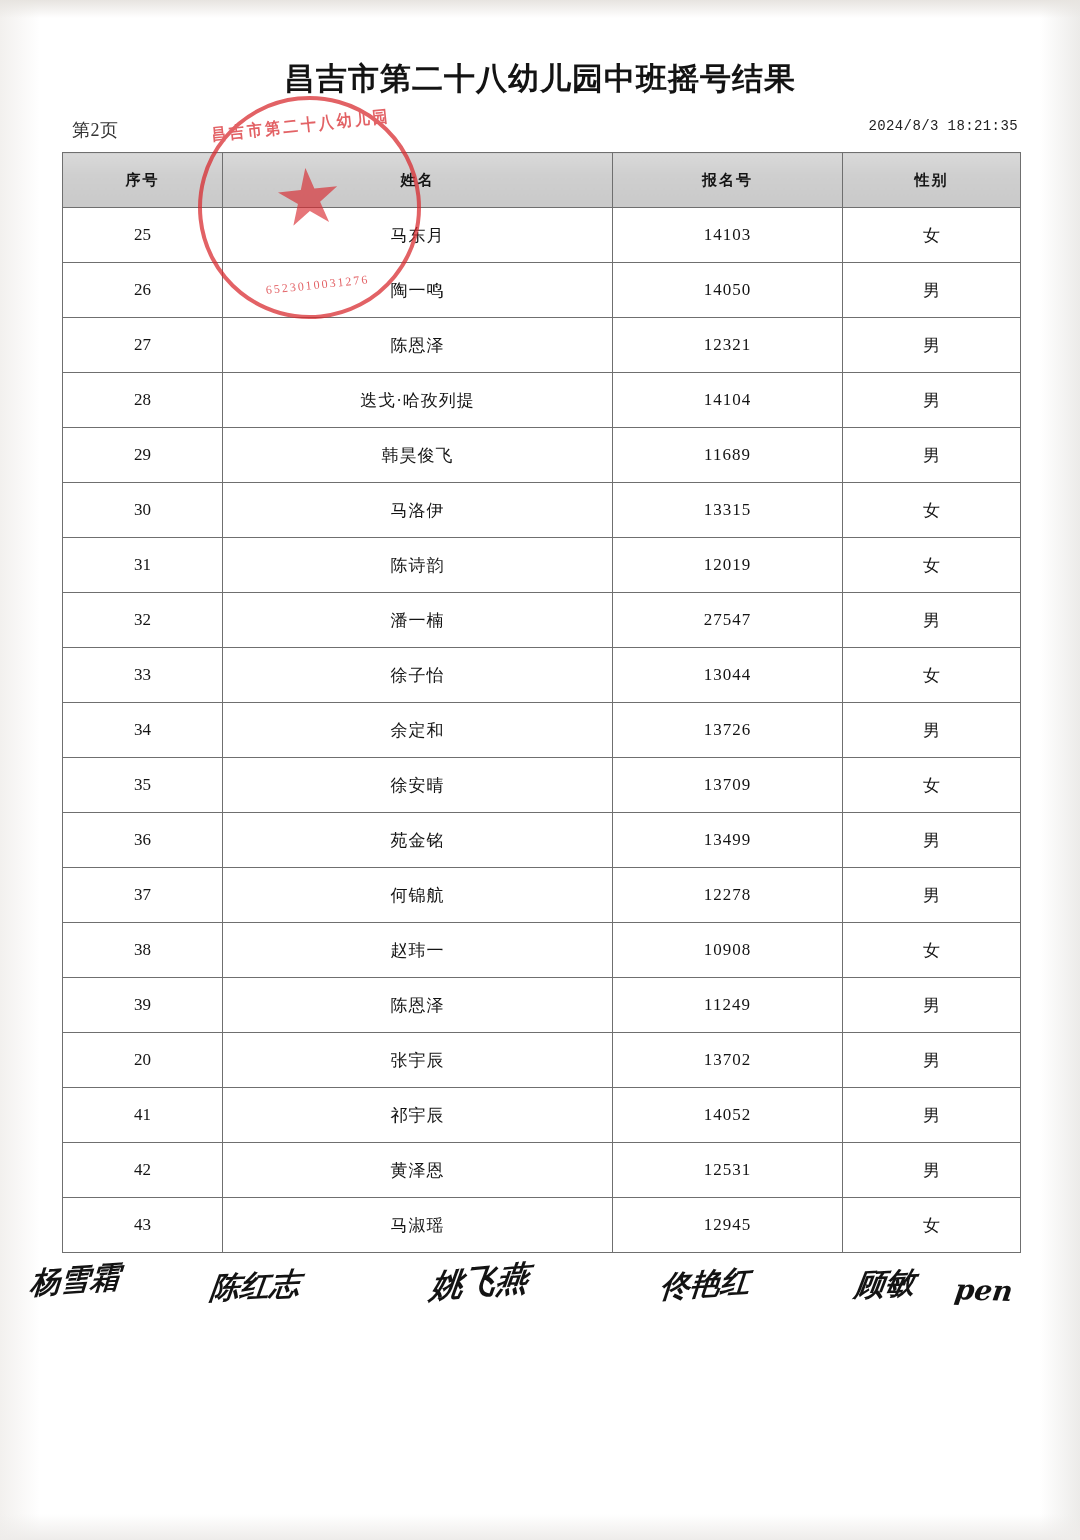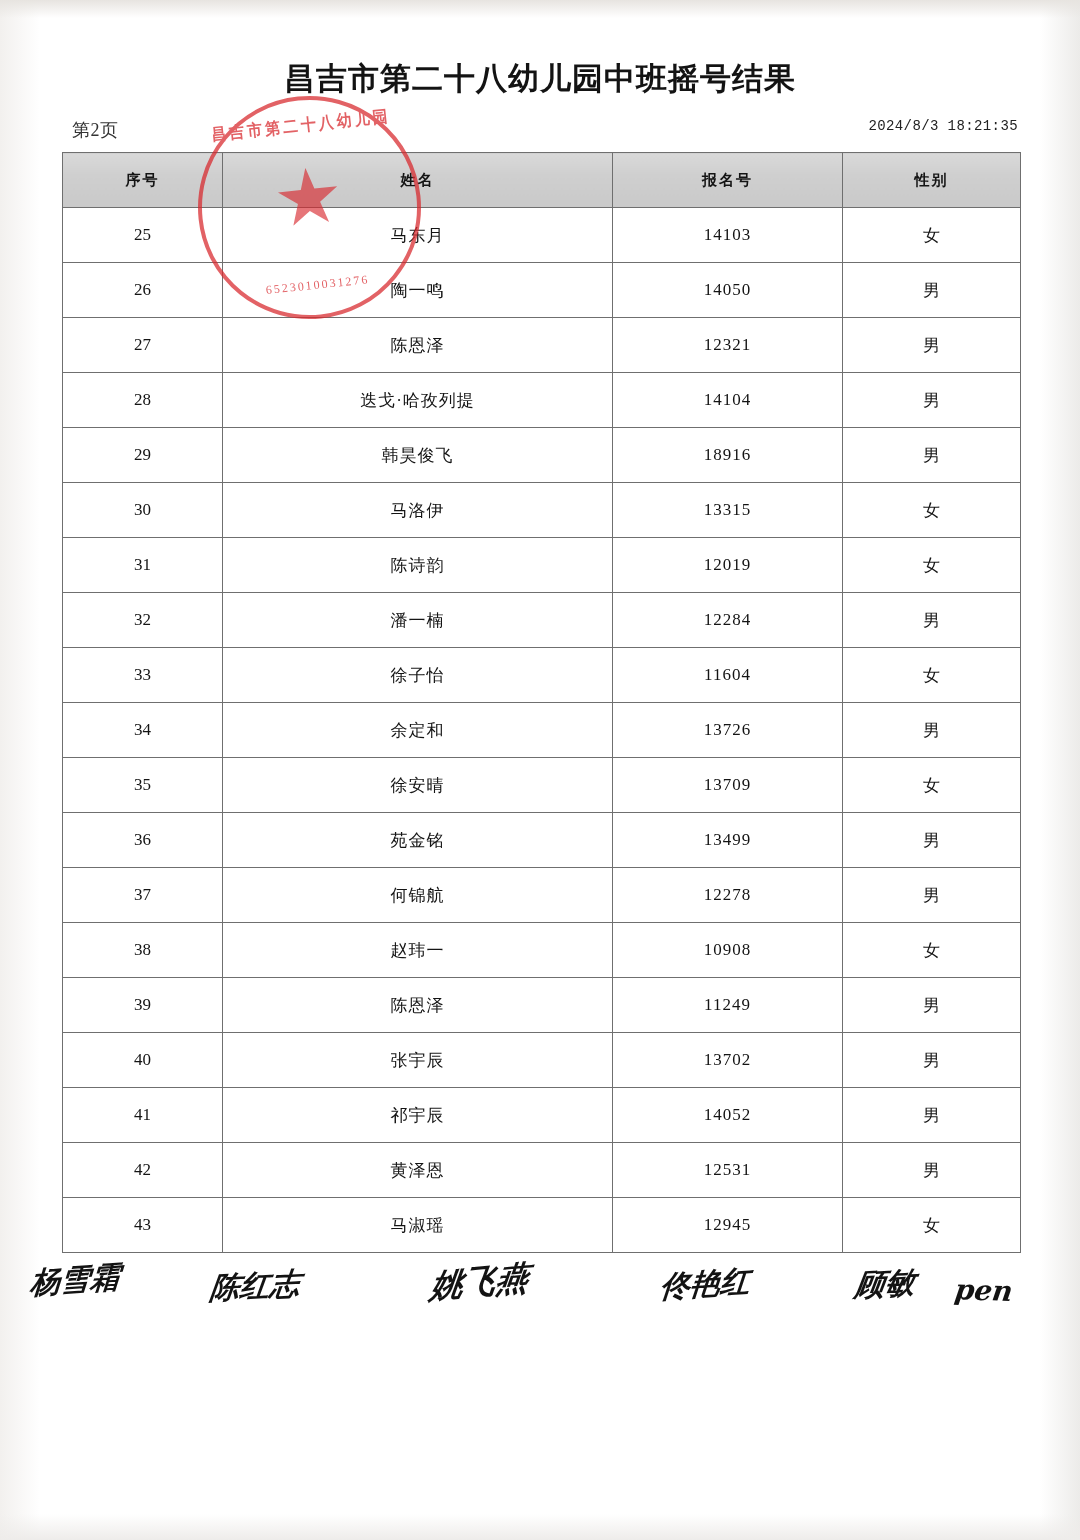--- a/index.html
+++ b/index.html
@@ -230,45 +230,45 @@
       </tr>
       <tr>
         <td>28</td>
         <td class="col-name">迭戈·哈孜列提</td>
         <td class="col-id">14104</td>
         <td>男</td>
       </tr>
       <tr>
         <td>29</td>
         <td class="col-name">韩昊俊飞</td>
-        <td class="col-id">18916</td>
+        <td class="col-id">11689</td>
         <td>男</td>
       </tr>
       <tr>
         <td>30</td>
         <td class="col-name">马洛伊</td>
         <td class="col-id">13315</td>
         <td>女</td>
       </tr>
       <tr>
         <td>31</td>
         <td class="col-name">陈诗韵</td>
         <td class="col-id">12019</td>
         <td>女</td>
       </tr>
       <tr>
         <td>32</td>
         <td class="col-name">潘一楠</td>
-        <td class="col-id">12284</td>
+        <td class="col-id">27547</td>
         <td>男</td>
       </tr>
       <tr>
         <td>33</td>
         <td class="col-name">徐子怡</td>
-        <td class="col-id">11604</td>
+        <td class="col-id">13044</td>
         <td>女</td>
       </tr>
       <tr>
         <td>34</td>
         <td class="col-name">余定和</td>
         <td class="col-id">13726</td>
         <td>男</td>
       </tr>
       <tr>
         <td>35</td>
@@ -294,21 +294,21 @@
         <td class="col-id">10908</td>
         <td>女</td>
       </tr>
       <tr>
         <td>39</td>
         <td class="col-name">陈恩泽</td>
         <td class="col-id">11249</td>
         <td>男</td>
       </tr>
       <tr>
-        <td>40</td>
+        <td>20</td>
         <td class="col-name">张宇辰</td>
         <td class="col-id">13702</td>
         <td>男</td>
       </tr>
       <tr>
         <td>41</td>
         <td class="col-name">祁宇辰</td>
         <td class="col-id">14052</td>
         <td>男</td>
       </tr>

